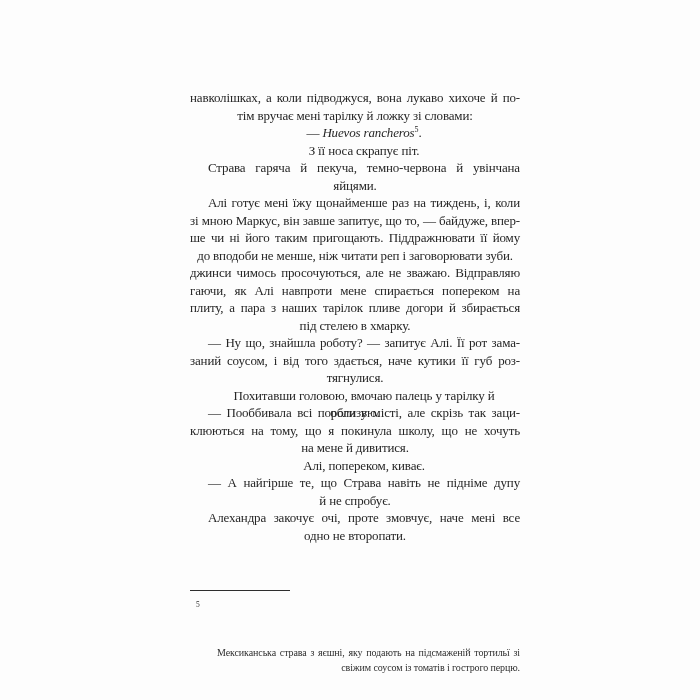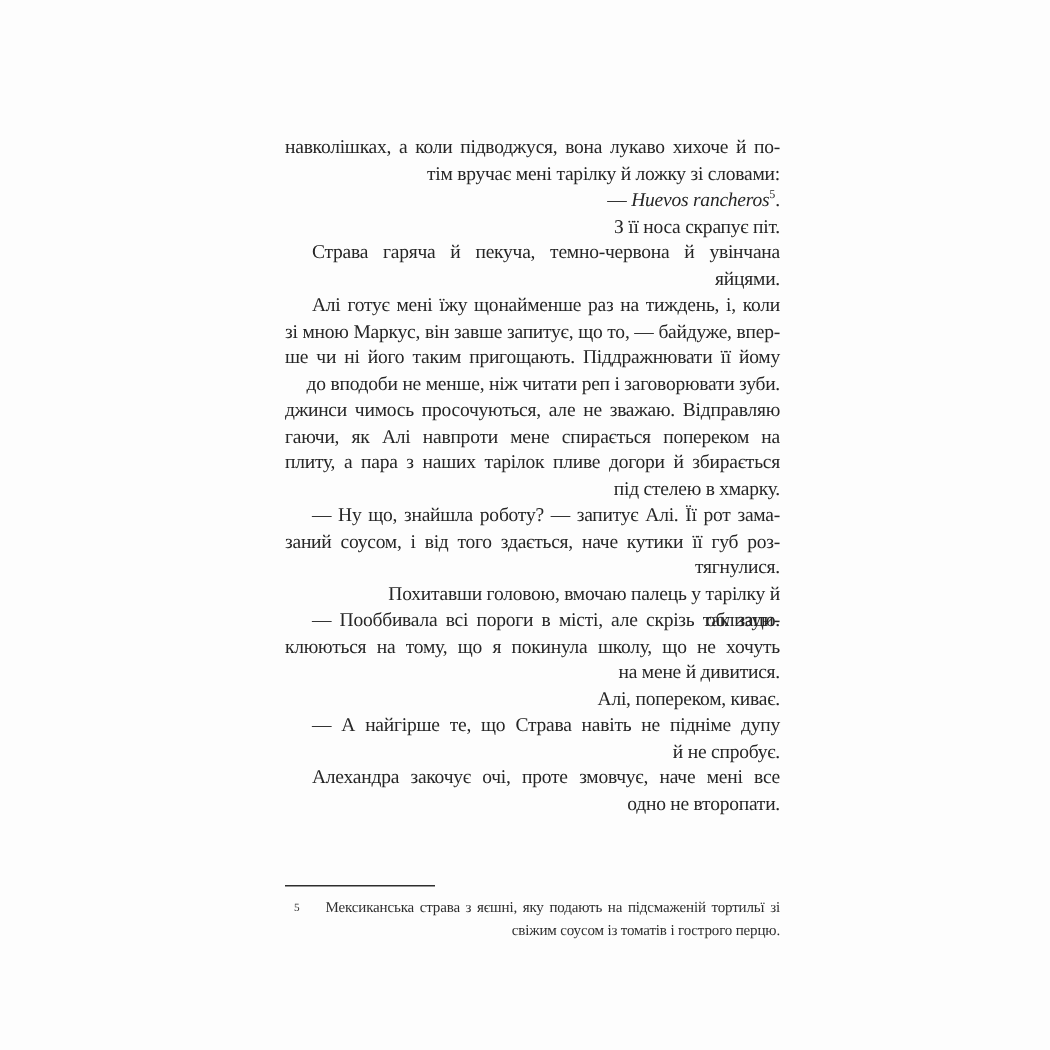--- a/index.html
+++ b/index.html
@@ -30,21 +30,21 @@
     position: absolute;
     top: 89px;
     left: 190px;
     width: 330px;
     font-size: 13px;
     line-height: 17.5px;
     letter-spacing: -0.15px;
   }
   .line {
     height: 17.5px;
-    text-align: right;
+    text-align: center;
     white-space: normal;
   }
   .line.jfy {
     text-align: justify;
     text-align-last: justify;
   }
   .line.ind {
     text-indent: 18px;
   }
   .line em {
@@ -75,20 +75,21 @@
     color: #2e2e2e;
   }
   .fn-marker {
     position: absolute;
     left: 6px;
     top: -1px;
     font-size: 7.5px;
   }
   .fn-text {
     margin-left: 27px;
+    margin-top: 47px;
   }
   .fn-line {
     height: 15px;
     text-align: right;
   }
   .fn-line.jfy {
     text-align: justify;
     text-align-last: justify;
   }
 </style>

